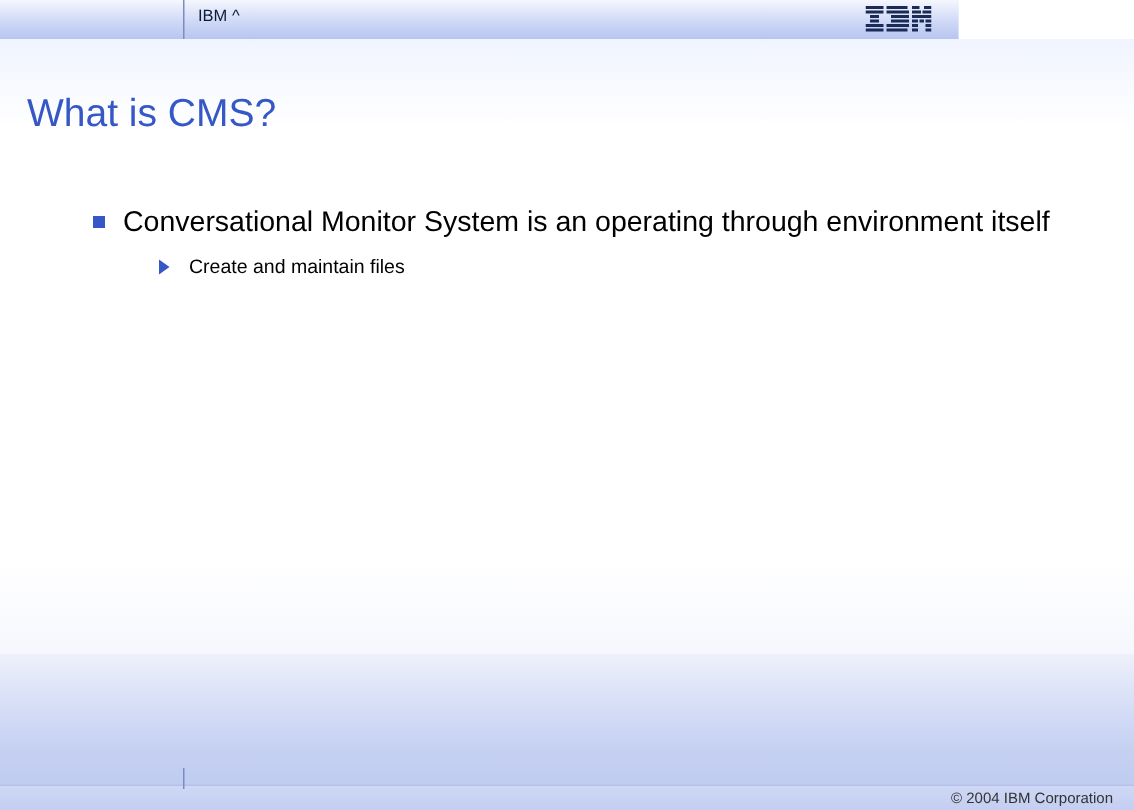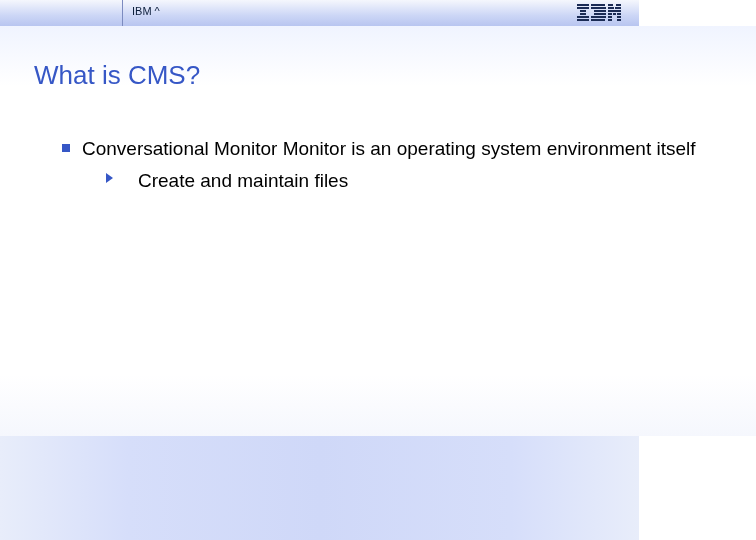--- a/index.html
+++ b/index.html
@@ -57,21 +57,20 @@
     top: 0; left: 0; right: 0; height: 60px;
     background: linear-gradient(to bottom, rgba(240,244,255,1) 0%, rgba(255,255,255,0) 100%);
   }
   .title {
     position: absolute;
     left: 18px;
     top: 34px;
     font-size: 26px;
     font-weight: 400;
     color: #3657c6;
-    margin-left: 16px;
   }
   .bullets {
     position: absolute;
     left: 62px;
     top: 112px;
     right: 30px;
   }
   .b1 {
     position: relative;
     font-size: 19px;
@@ -89,23 +88,23 @@
     height: 8px;
     background: #3657c6;
   }
   .sub {
     margin-top: 10px;
     margin-bottom: 8px;
     margin-left: 44px;
   }
   .b2 {
     position: relative;
-    font-size: 19px;
+    font-size: 13px;
     color: #000000;
-    padding-left: 32px;
+    padding-left: 20px;
     margin: 0 0 12px 0;
   }
   .b2::before {
     content: "";
     position: absolute;
     left: 0;
     top: 3px;
     width: 0;
     height: 0;
     border-top: 5px solid transparent;
@@ -185,21 +184,27 @@
         </g>
       </svg>
     </div>
   </div>
 
   <div class="content-white">
     <div class="mask-glow"></div>
     <div class="title">What is CMS?</div>
 
     <div class="bullets">
-      <p class="b1">Conversational Monitor Monitor is an operating system environment itself</p>
+      <p class="b1">Conversational Monitor System is an operating through environment itself</p>
       <div class="sub">
         <p class="b2">Create and maintain files</p>
       </div>
     </div>
   </div>
 
+  <div class="footer-region">
+    <div class="footer-band">
+      <div class="vrule-bot-left"></div>
+      <div class="copyright">© 2004 IBM Corporation</div>
+    </div>
+  </div>
 
 </div>
 
 </body></html>

